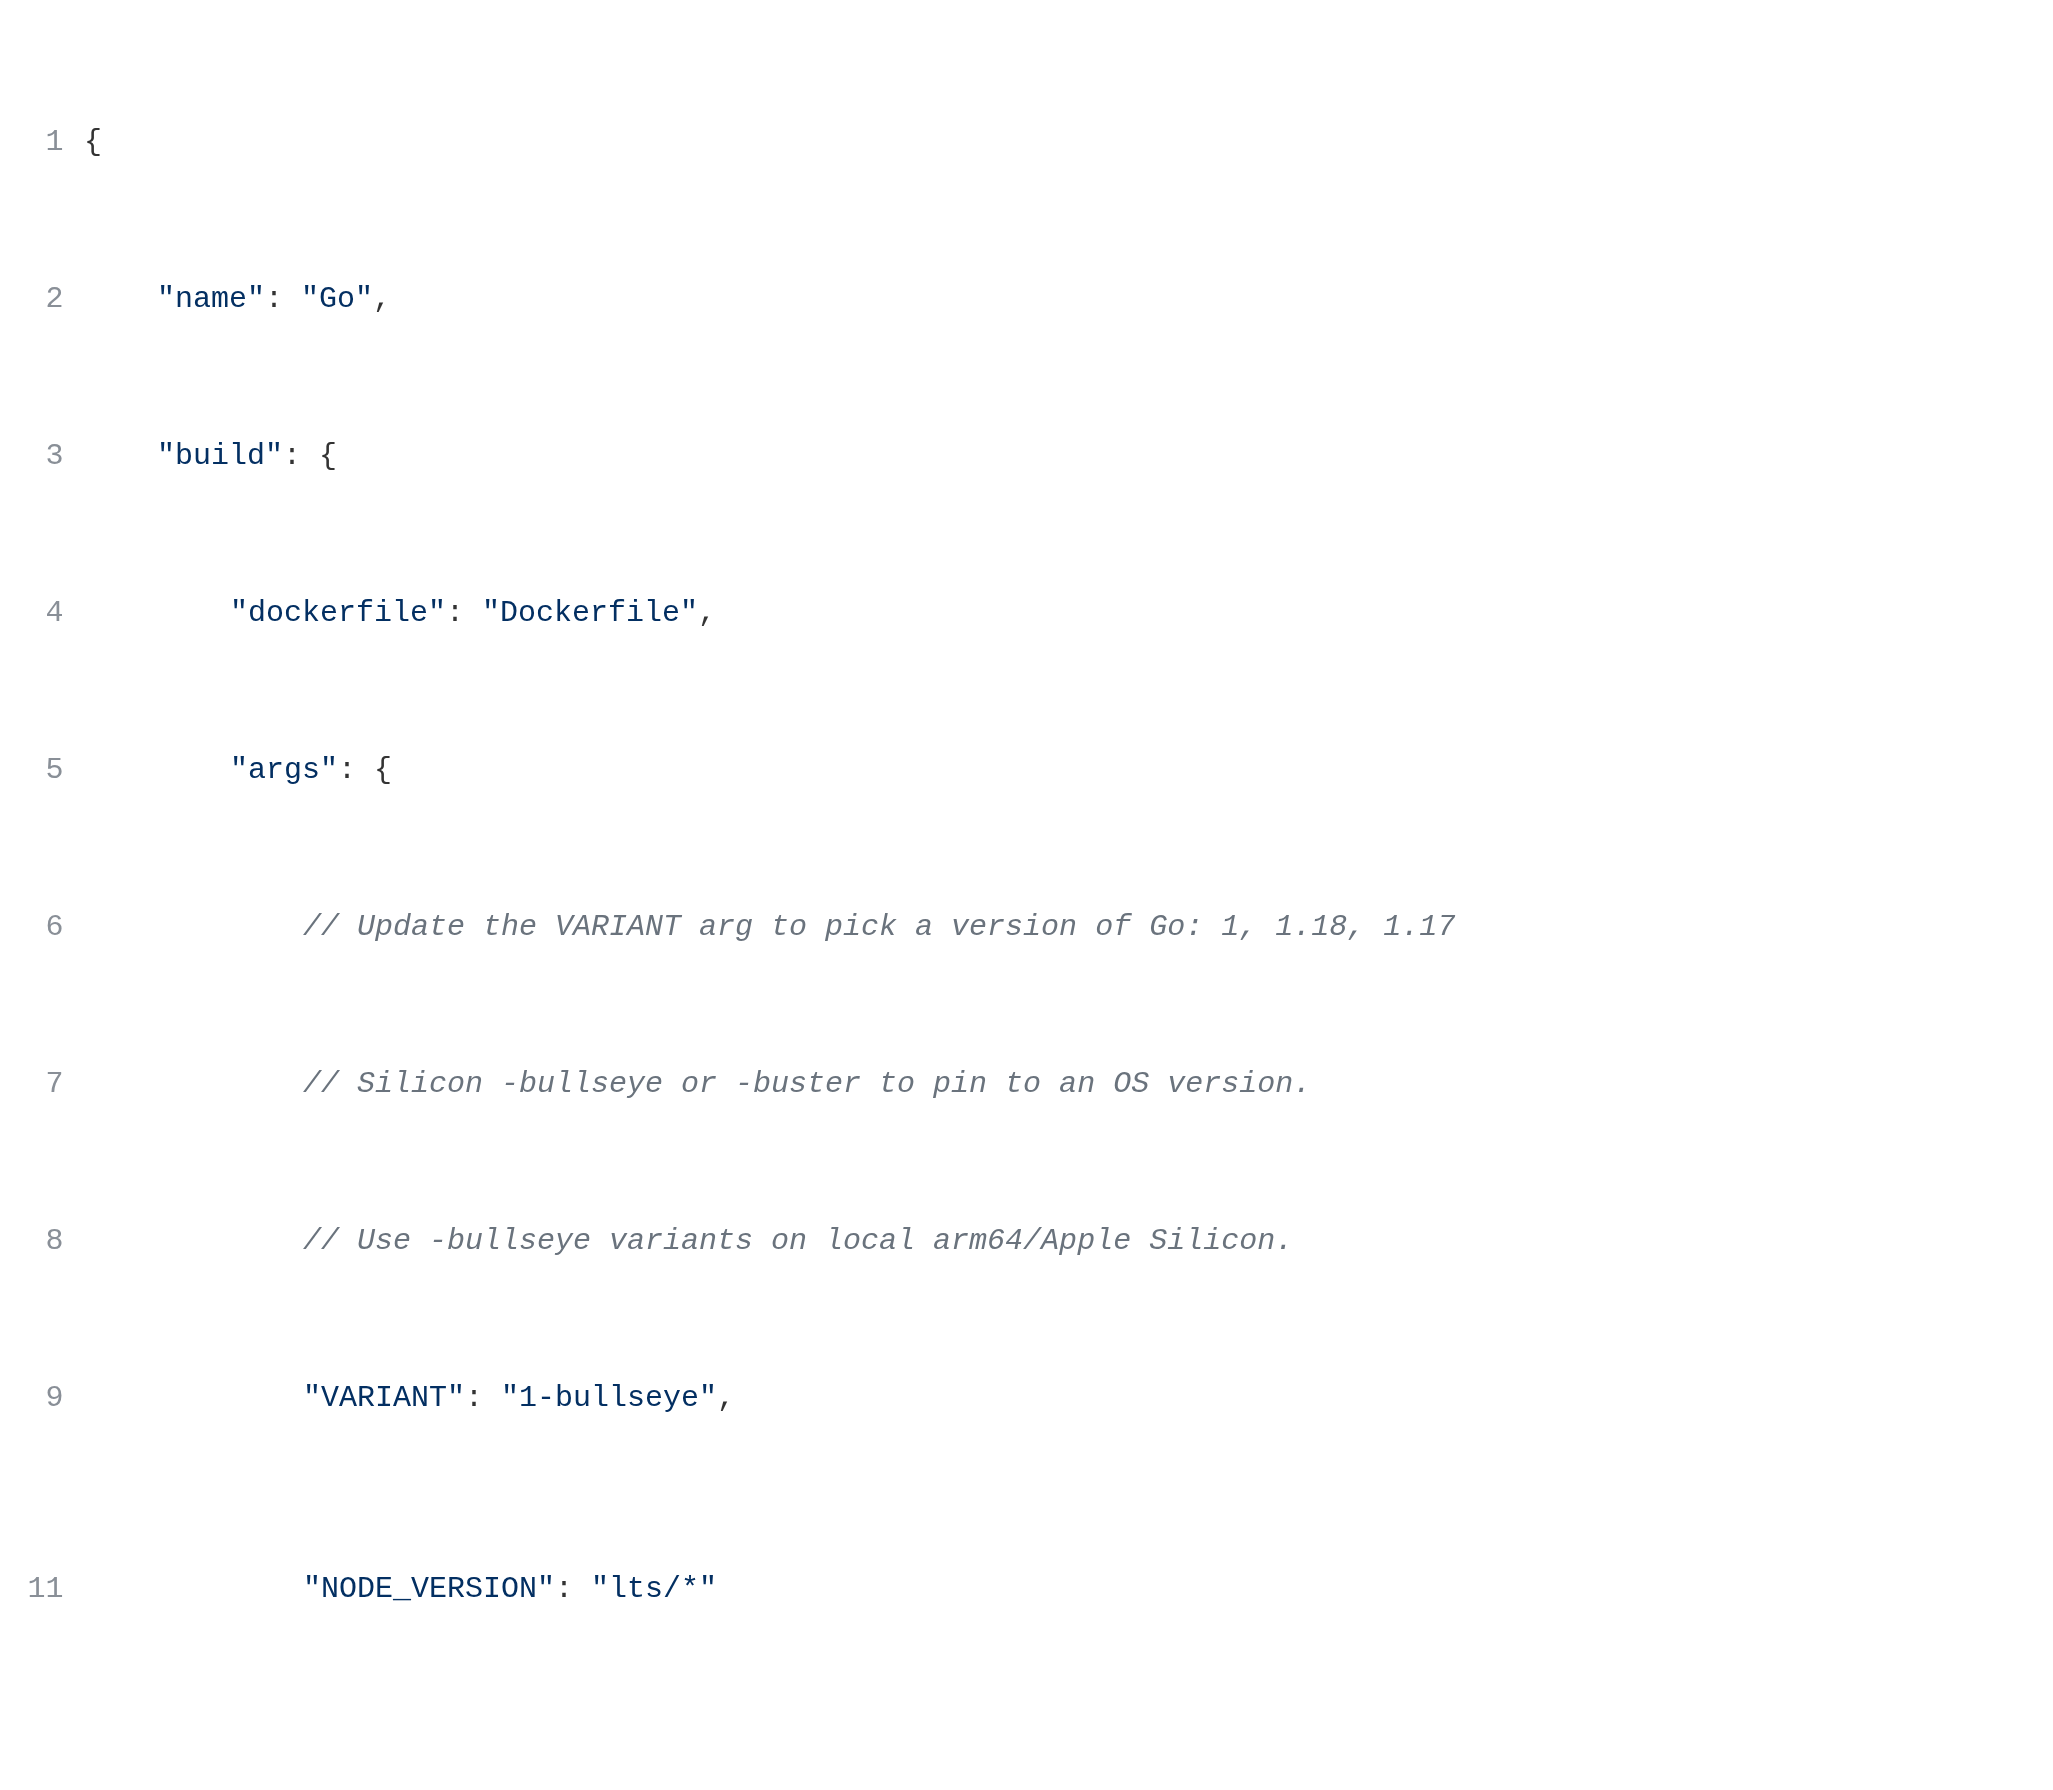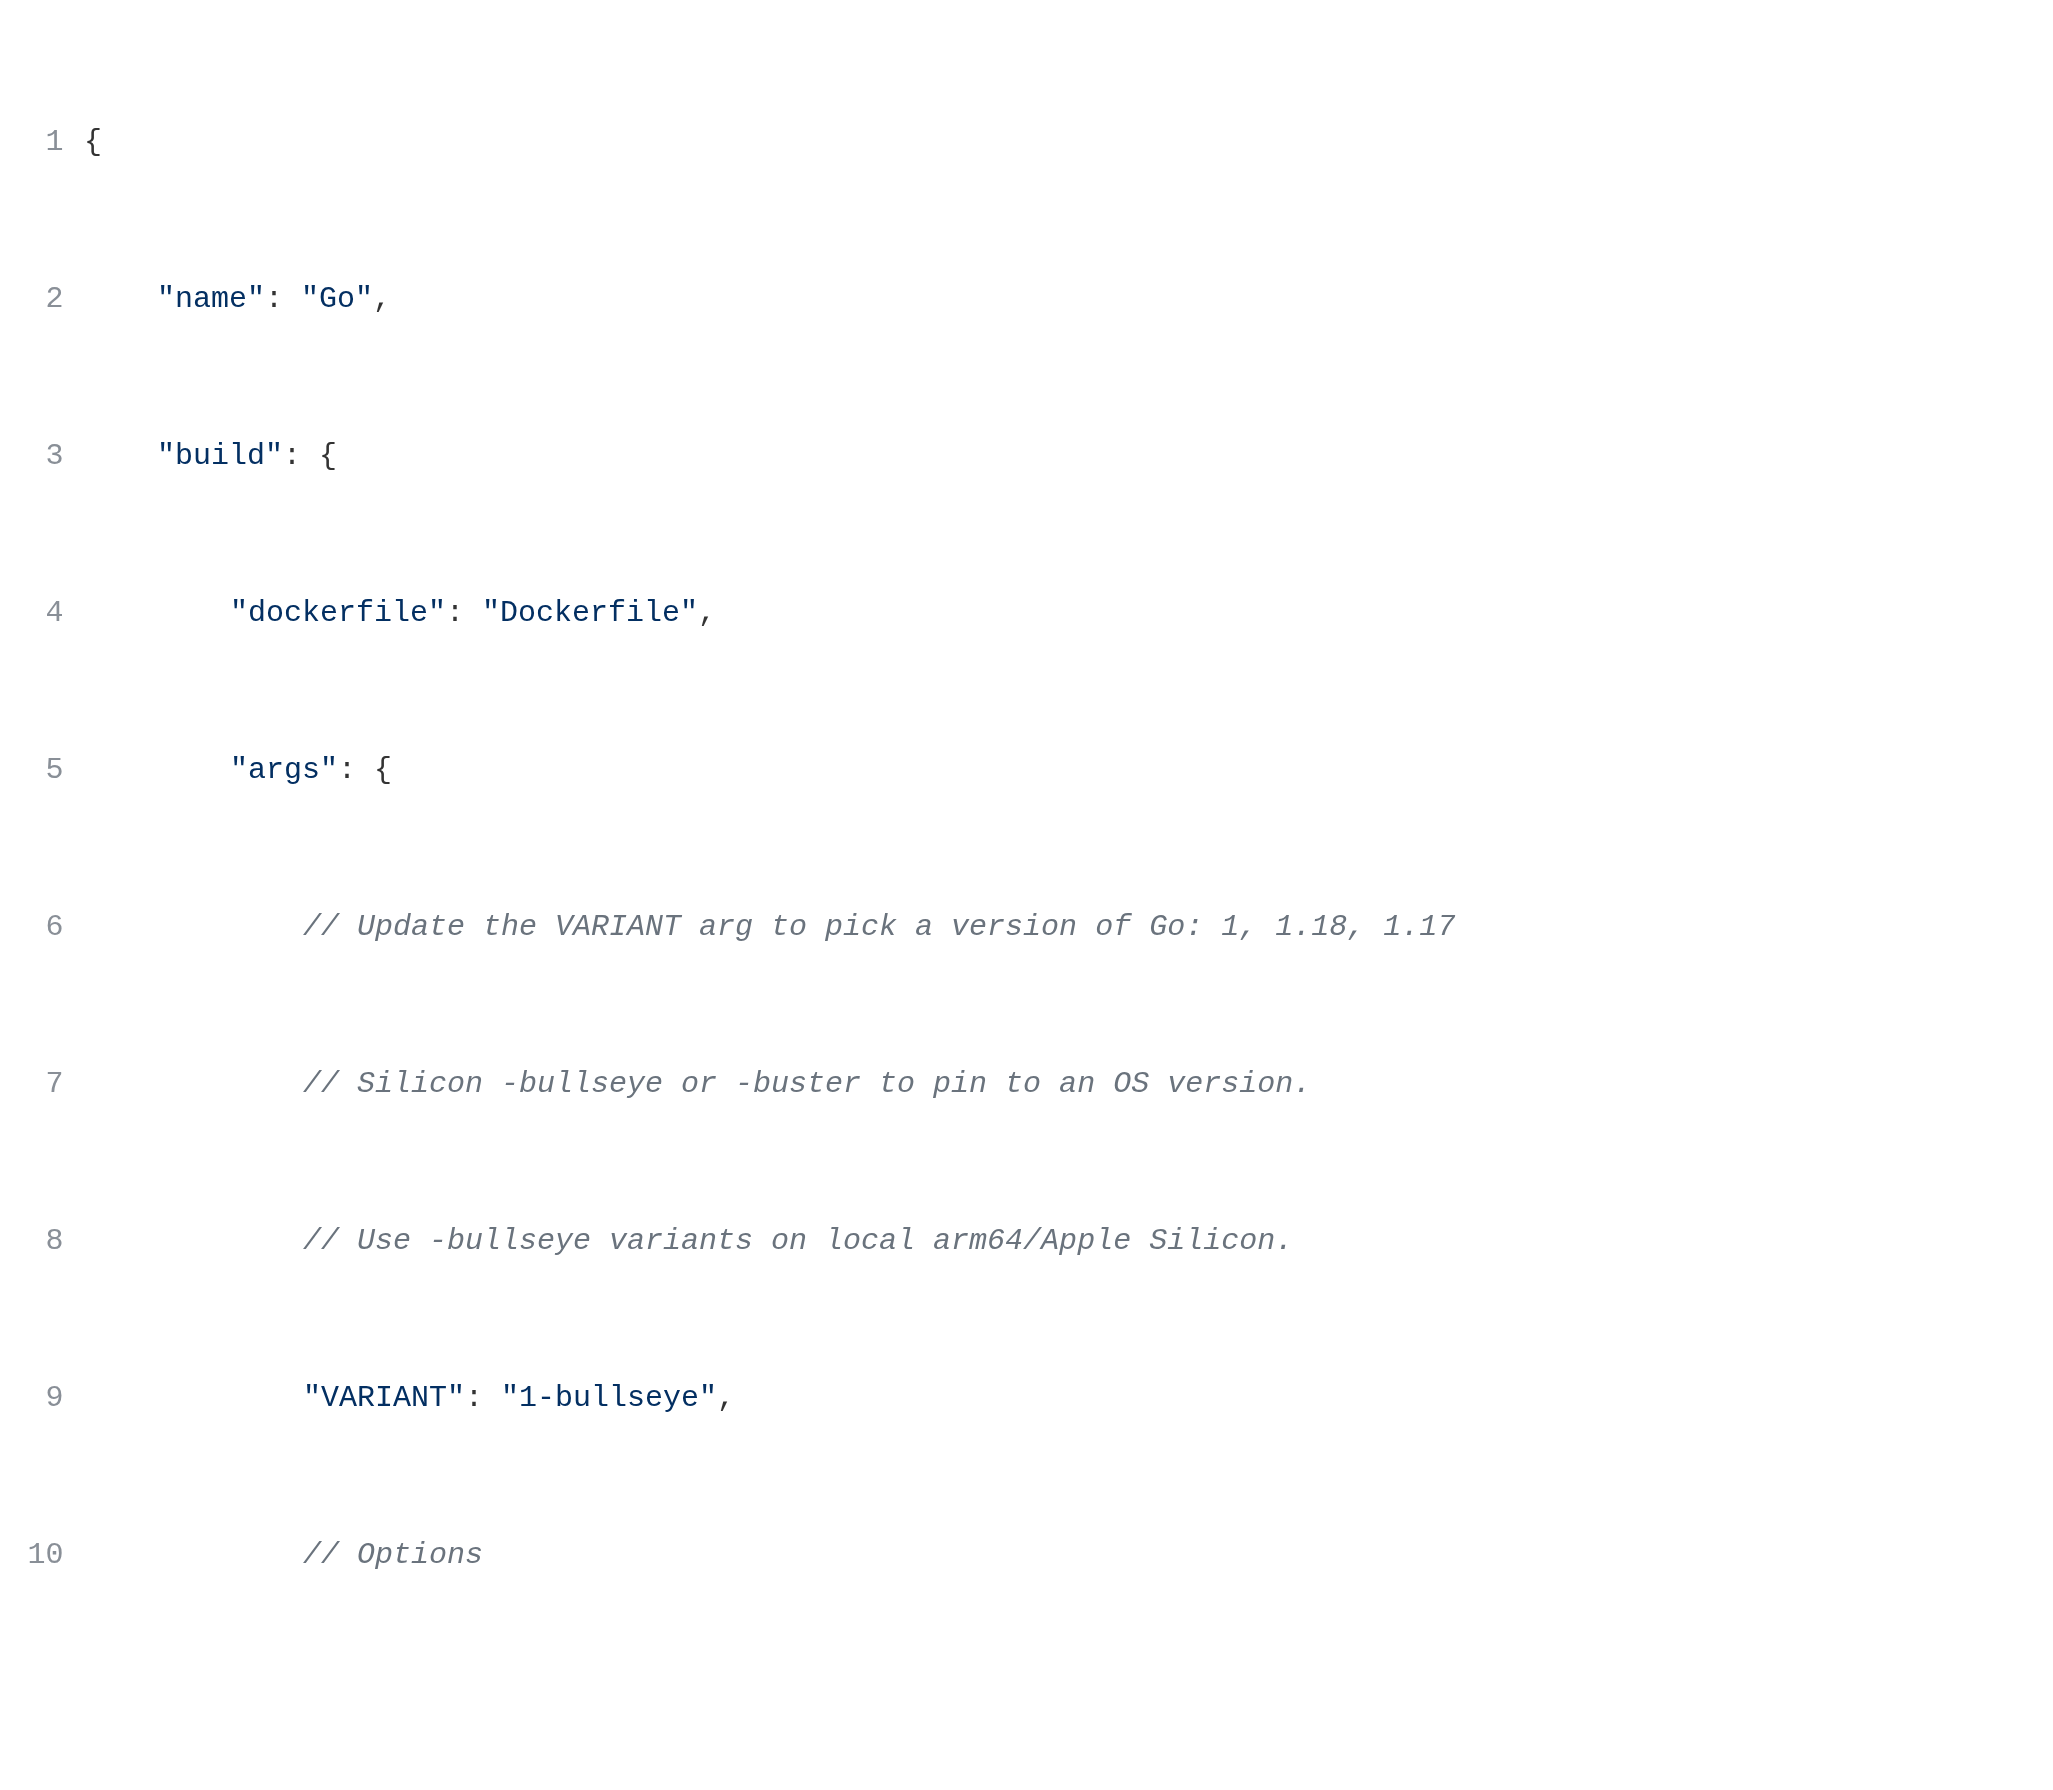--- a/index.html
+++ b/index.html
@@ -96,25 +96,25 @@
   <div class="row">
     <div class="ln">8</div>
     <div class="code"><span class="ind" style="width:calc(var(--tab-w)*3)"></span><span class="c">// Use -bullseye variants on local arm64/Apple Silicon.</span></div>
   </div>
 
   <div class="row">
     <div class="ln">9</div>
     <div class="code"><span class="ind" style="width:calc(var(--tab-w)*3)"></span><span class="k">"VARIANT"</span><span class="p">: </span><span class="k">"1-bullseye"</span><span class="p">,</span></div>
   </div>
 
+
   <div class="row">
-    <div class="ln">10</div>
-    <div class="code"><span class="ind" style="width:calc(var(--tab-w)*3)"></span><span class="c">// Options</span></div>
+    <div class="ln">11</div>
+    <div class="code"><span class="ind" style="width:calc(var(--tab-w)*3)"></span><span class="k">"NODE_VERSION"</span><span class="p">: </span><span class="k">"lts/*"</span></div>
   </div>
-
 
   
 
   
 
   
 
   
 
   

